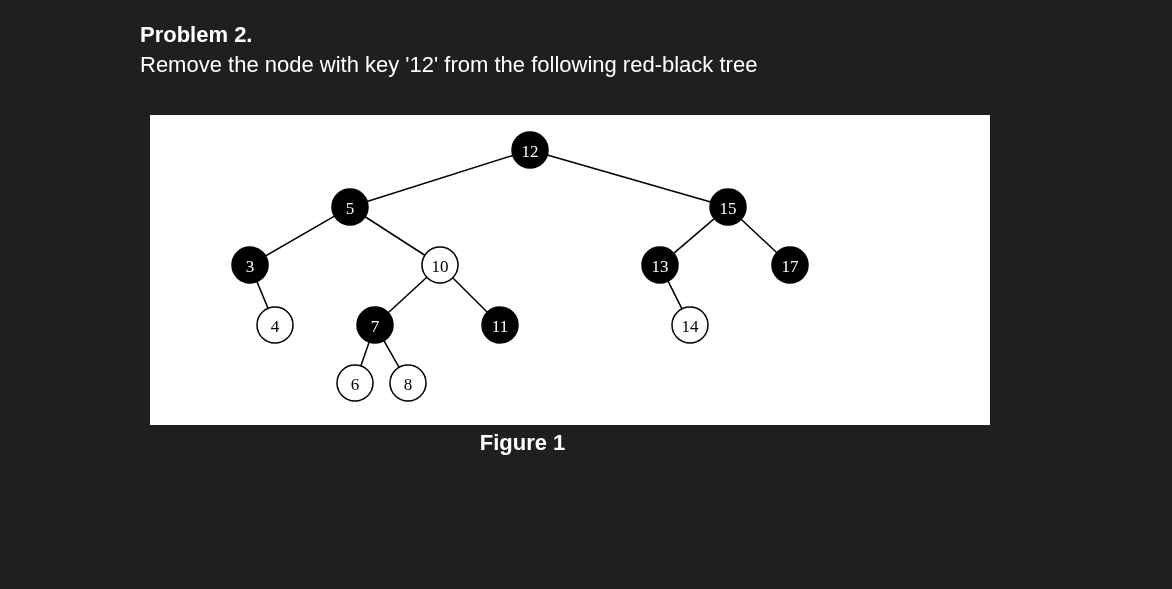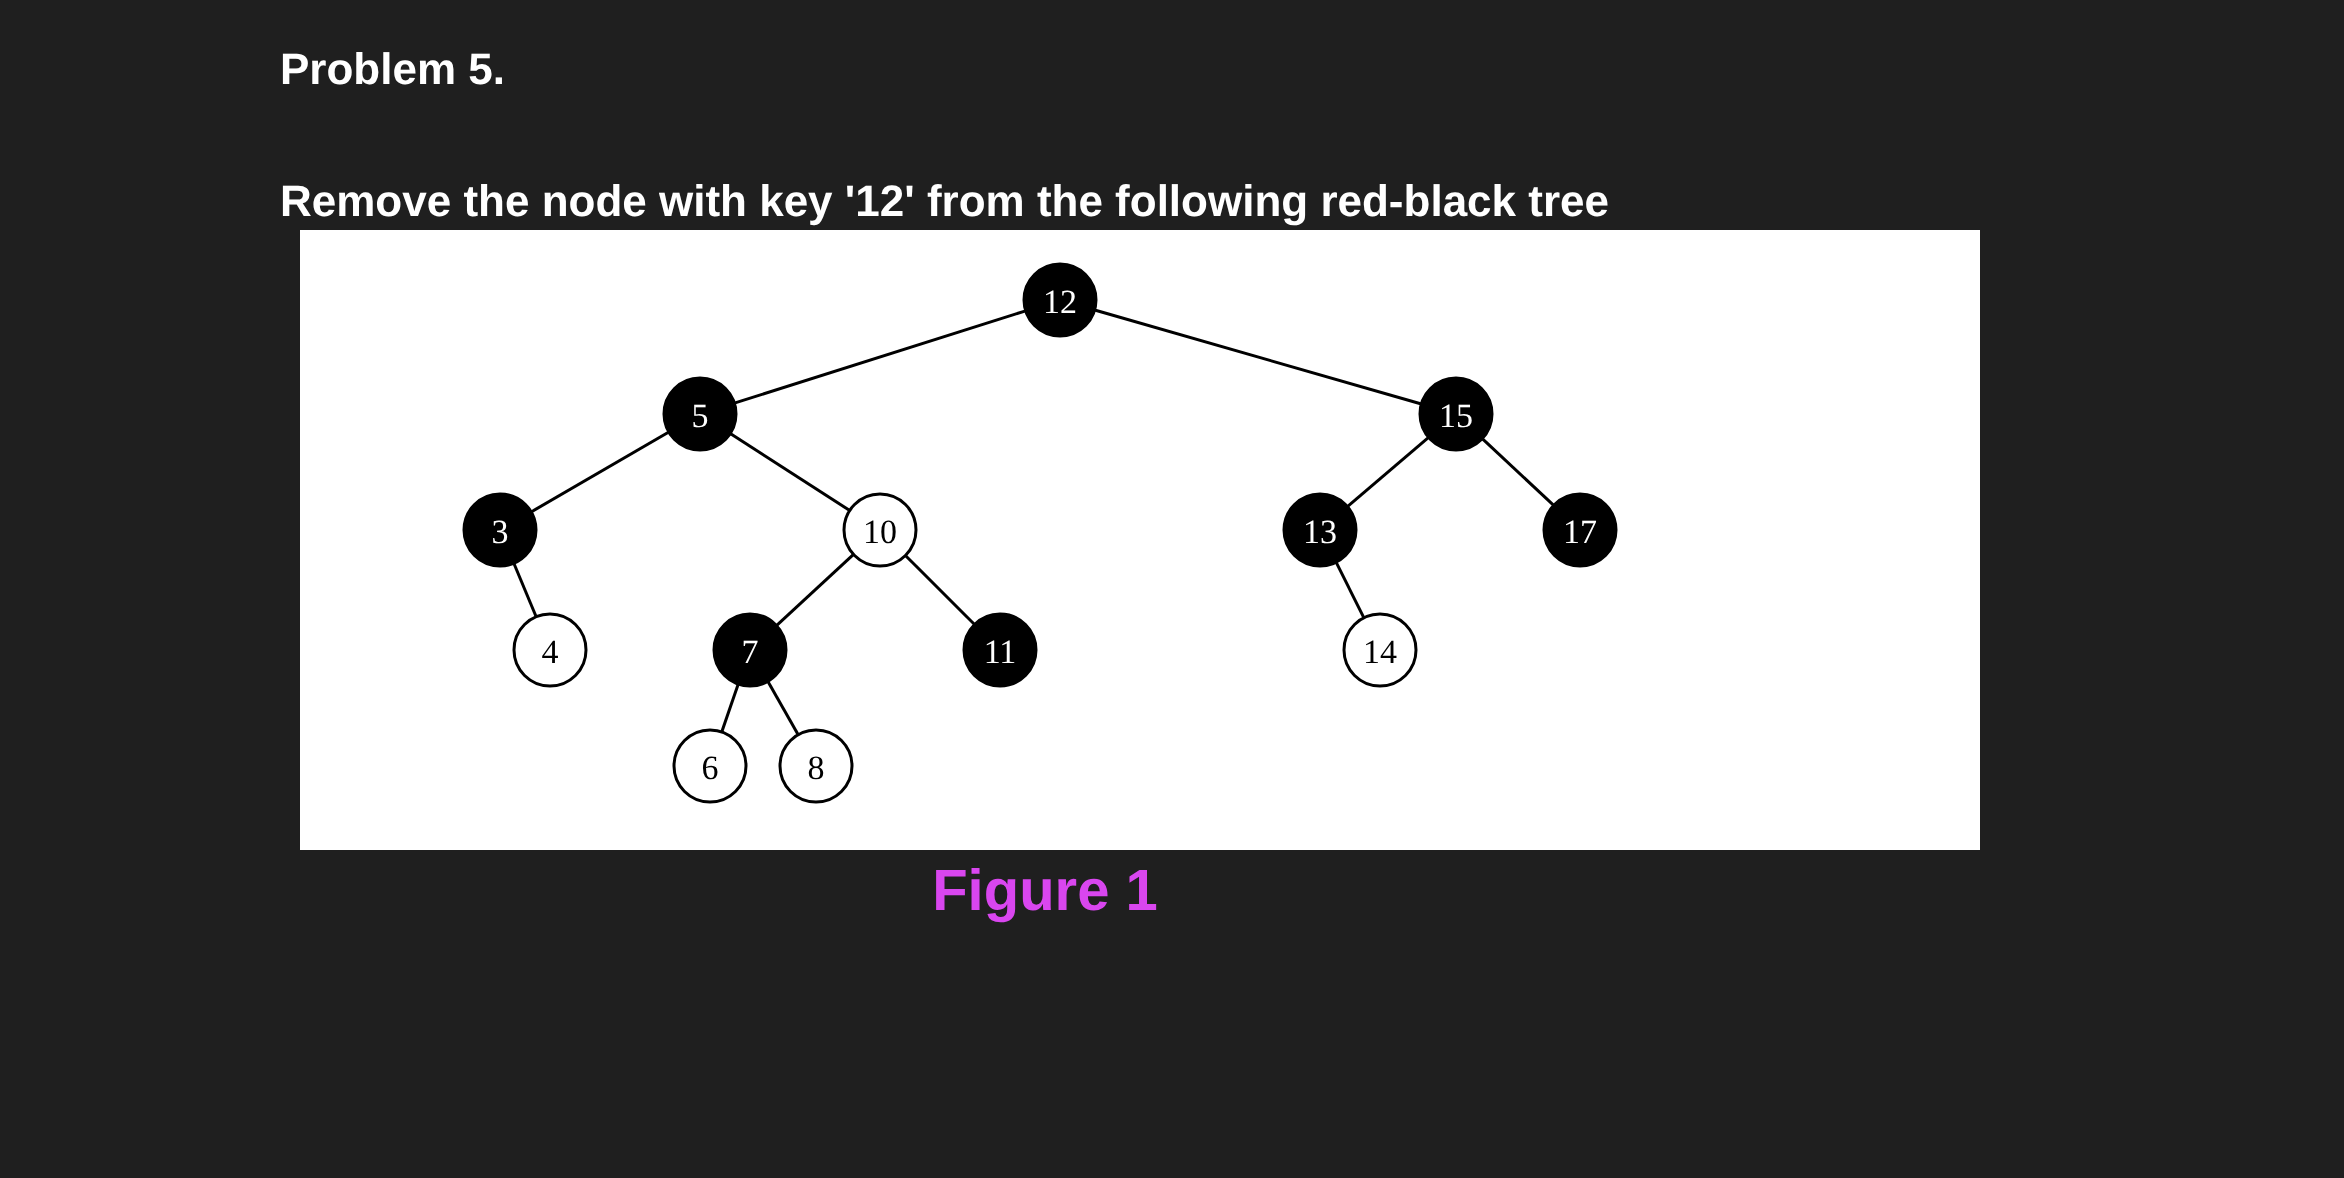--- a/index.html
+++ b/index.html
@@ -23,40 +23,39 @@
     top: 20px;
     font-size: 22px;
     font-weight: 700;
     line-height: 1.35;
   }
   .heading .problem-title {
     display: block;
   }
   .heading .problem-text {
     display: block;
-    font-weight: 700;
-    margin-top: 36px;
+    font-weight: 400;
   }
   .figure-panel {
     position: absolute;
     left: 150px;
     top: 115px;
     width: 840px;
     height: 310px;
     background: #ffffff;
   }
   .figure-caption {
     position: absolute;
     left: 150px;
     top: 430px;
     width: 745px;
     text-align: center;
-    font-size: 29px;
+    font-size: 22px;
     font-weight: 600;
-    color: #d946ef;
+    color: #ffffff;
   }
   svg {
     display: block;
     width: 745px;
     height: 310px;
   }
   .edge {
     stroke: #000000;
     stroke-width: 1.5;
     fill: none;
@@ -83,21 +82,21 @@
     text-anchor: middle;
     dominant-baseline: central;
   }
 </style>
 </head>
 <body>
 
 <div class="page">
 
   <div class="heading">
-    <span class="problem-title">Problem 5.</span>
+    <span class="problem-title">Problem 2.</span>
     <span class="problem-text">Remove the node with key '12' from the following red-black tree</span>
   </div>
 
   <div class="figure-panel">
     <svg id="tree-svg" viewBox="0 0 745 310">
         <line x1="362.84" y1="40.43" x2="217.16" y2="86.57" class="edge"></line>
         <line x1="397.30" y1="39.98" x2="560.70" y2="87.02" class="edge"></line>
         <line x1="184.43" y1="101.03" x2="115.57" y2="140.97" class="edge"></line>
         <line x1="215.13" y1="101.75" x2="274.87" y2="140.25" class="edge"></line>
         <line x1="564.30" y1="103.68" x2="523.70" y2="138.32" class="edge"></line>

